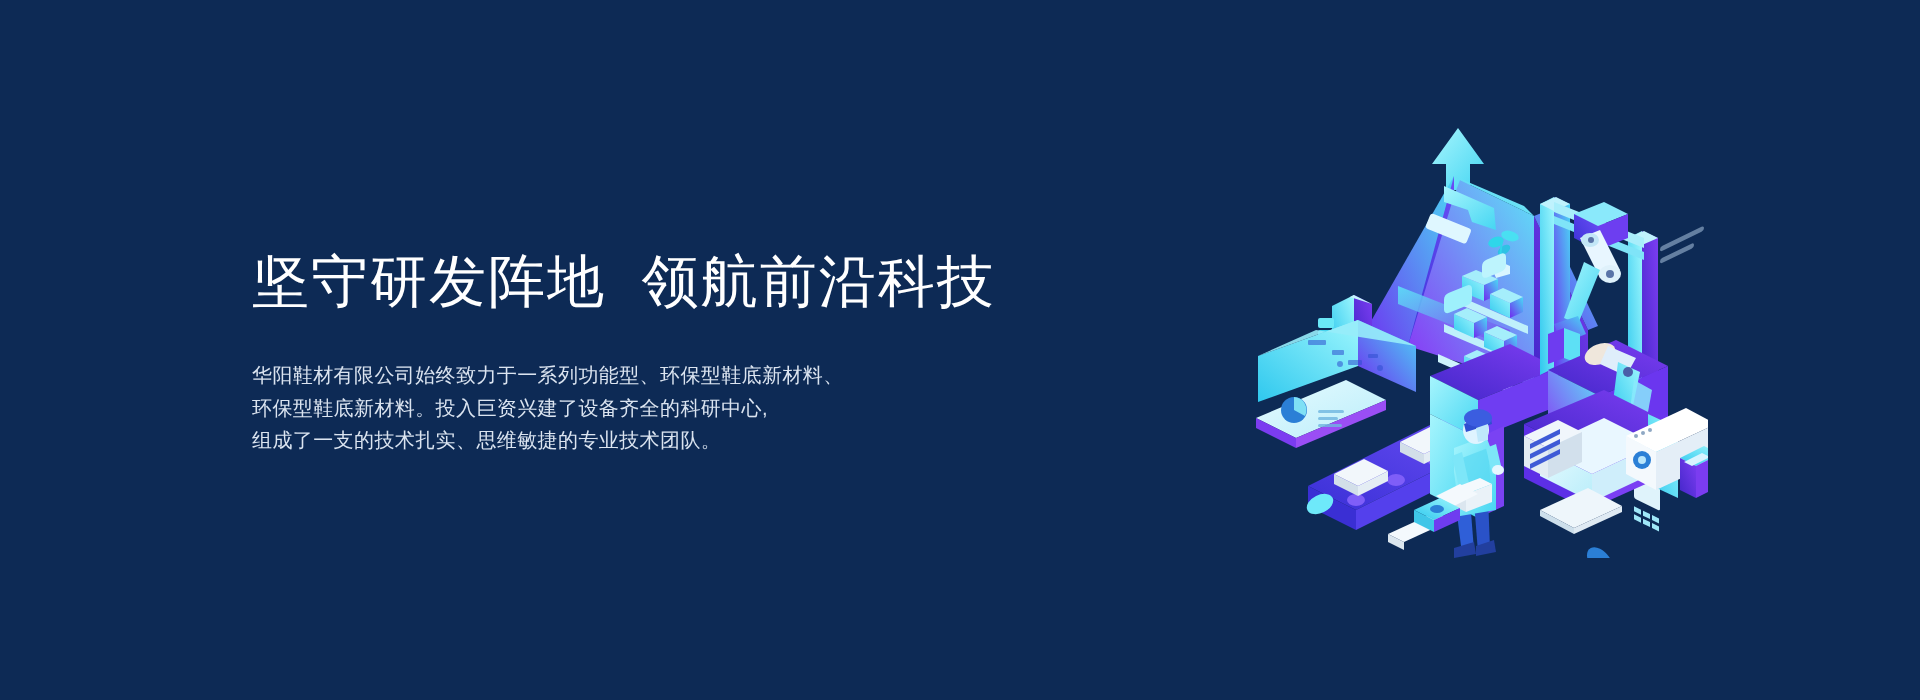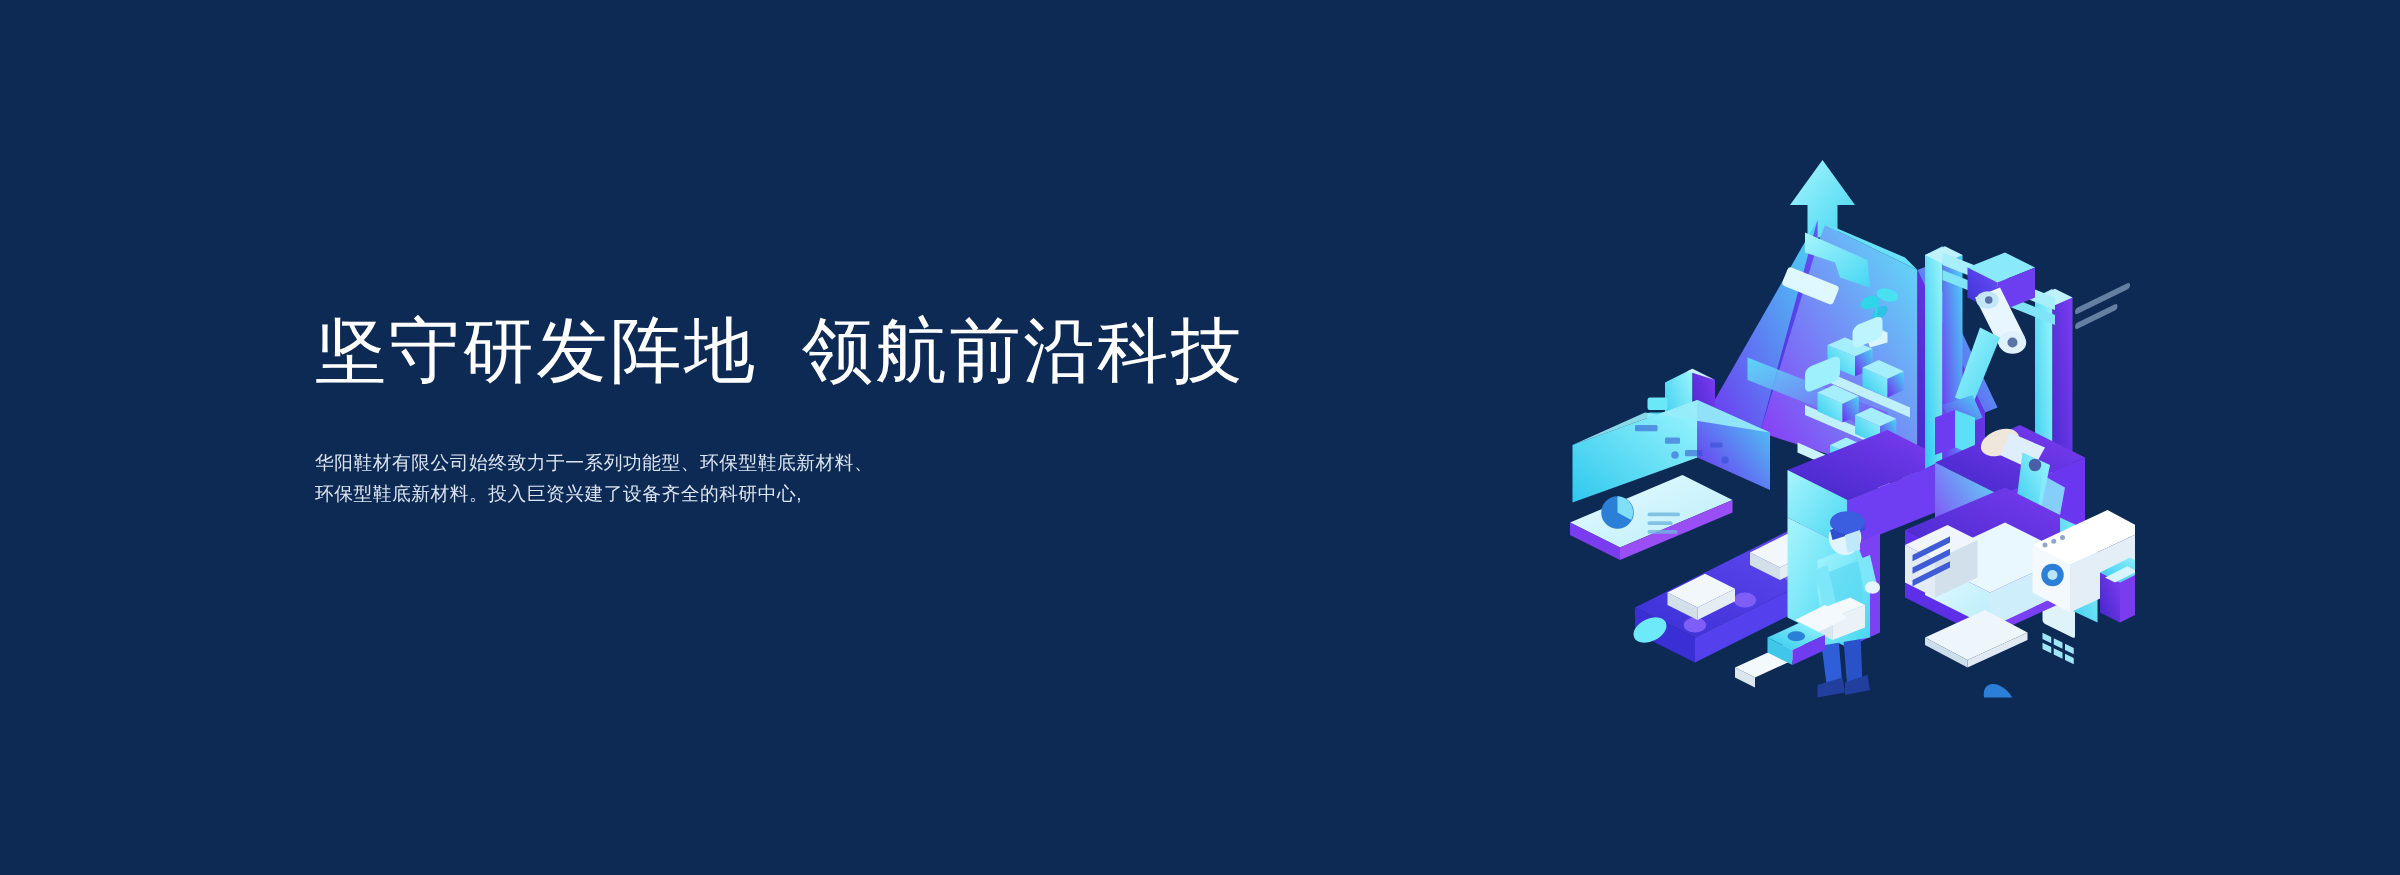--- a/index.html
+++ b/index.html
@@ -30,21 +30,21 @@
     font-size: 57px;
     line-height: 1.18;
     font-weight: 500;
     color: #ffffff;
     letter-spacing: 2px;
     margin: 0 0 44px 0;
     white-space: pre;
   }
   .desc {
     margin: 0;
-    font-size: 15px;
+    font-size: 20px;
     line-height: 1.62;
     color: #dbe4f0;
     letter-spacing: 0.4px;
   }
   .desc-line { display: block; white-space: pre; }
 
   
   .illustration {
     position: absolute;
     left: 1248px;
@@ -57,20 +57,21 @@
 </head>
 <body style="background: rgb(13, 42, 85);">
 
 <div class="banner" style="background: rgb(13, 42, 85);">
 
   <div class="text-block">
     <h1 class="headline" style="color: rgb(255, 255, 255);">坚守研发阵地  领航前沿科技</h1>
     <p class="desc" style="color: rgb(219, 228, 240);">
       <span class="desc-line">华阳鞋材有限公司始终致力于一系列功能型、环保型鞋底新材料、</span>
       <span class="desc-line">环保型鞋底新材料。投入巨资兴建了设备齐全的科研中心,</span>
+      <span class="desc-line">组成了一支的技术扎实、思维敏捷的专业技术团队。</span>
     </p>
   </div>
 
   <div class="illustration">
     <svg viewBox="0 0 460 440" xmlns="http://www.w3.org/2000/svg">
       <defs>
         <linearGradient id="gPV" x1="0" y1="1" x2="1" y2="0">
           <stop offset="0%" stop-color="#6f2bf0"></stop>
             <stop offset="100%" stop-color="#4ad9f5"></stop>
         </linearGradient>

